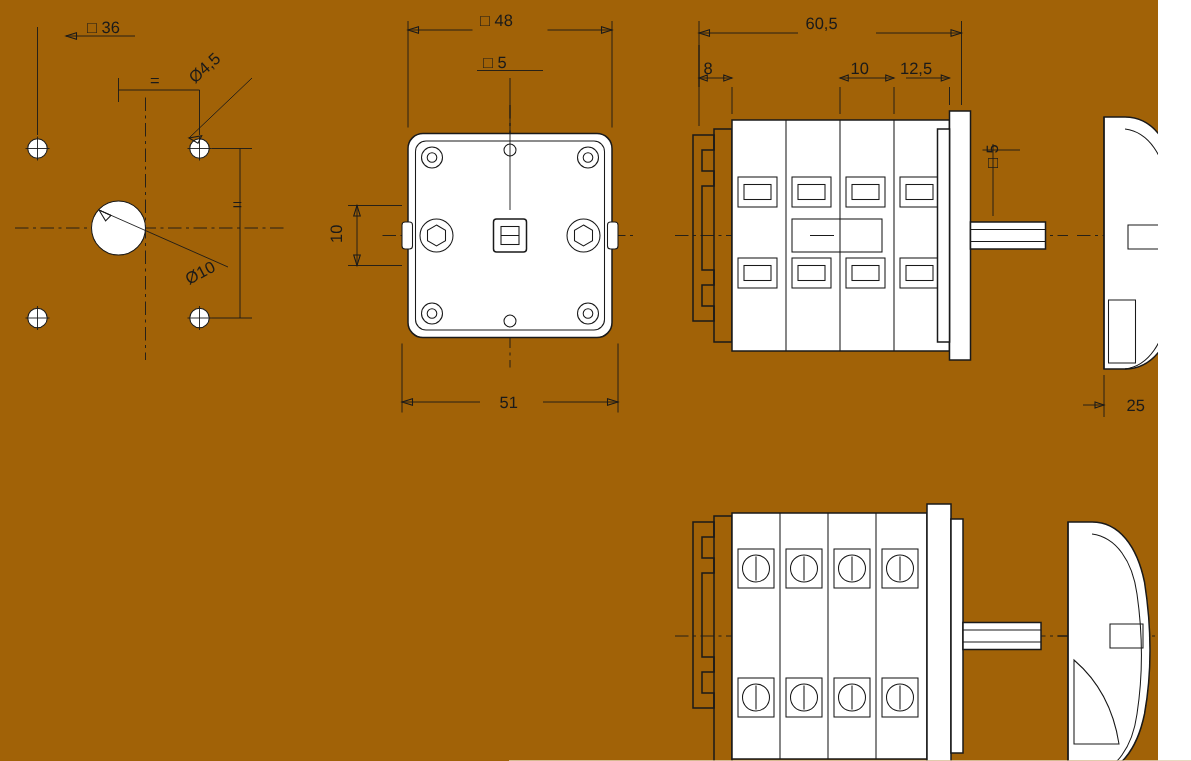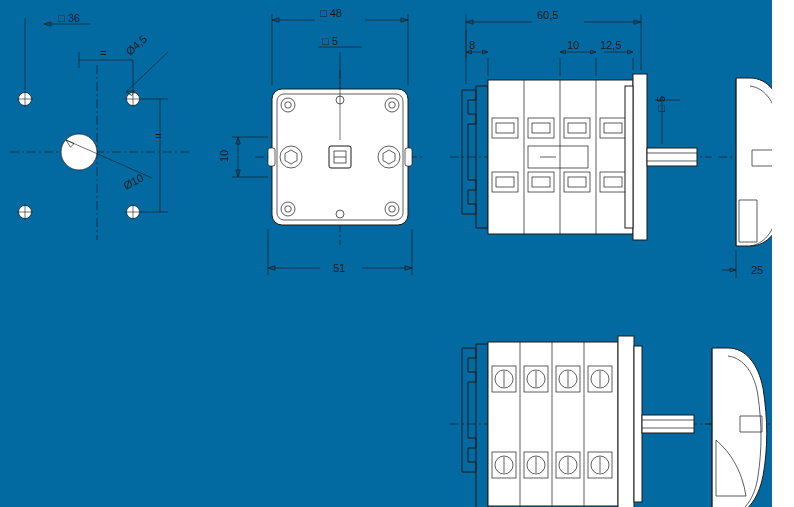--- a/index.html
+++ b/index.html
@@ -7,21 +7,21 @@
     padding: 0;
     background: #ffffff;
   }
   body {
     font-family: "Liberation Sans", sans-serif;
   }
   #sheet {
     position: relative;
     width: 772px;
     height: 507px;
-    background: #0369a1;
+    background: #a16207;
     overflow: hidden;
   }
   #sheet svg {
     position: absolute;
     left: 0;
     top: 0;
   }
   .dimtext {
     font-family: "Liberation Sans", sans-serif;
     font-size: 11px;

